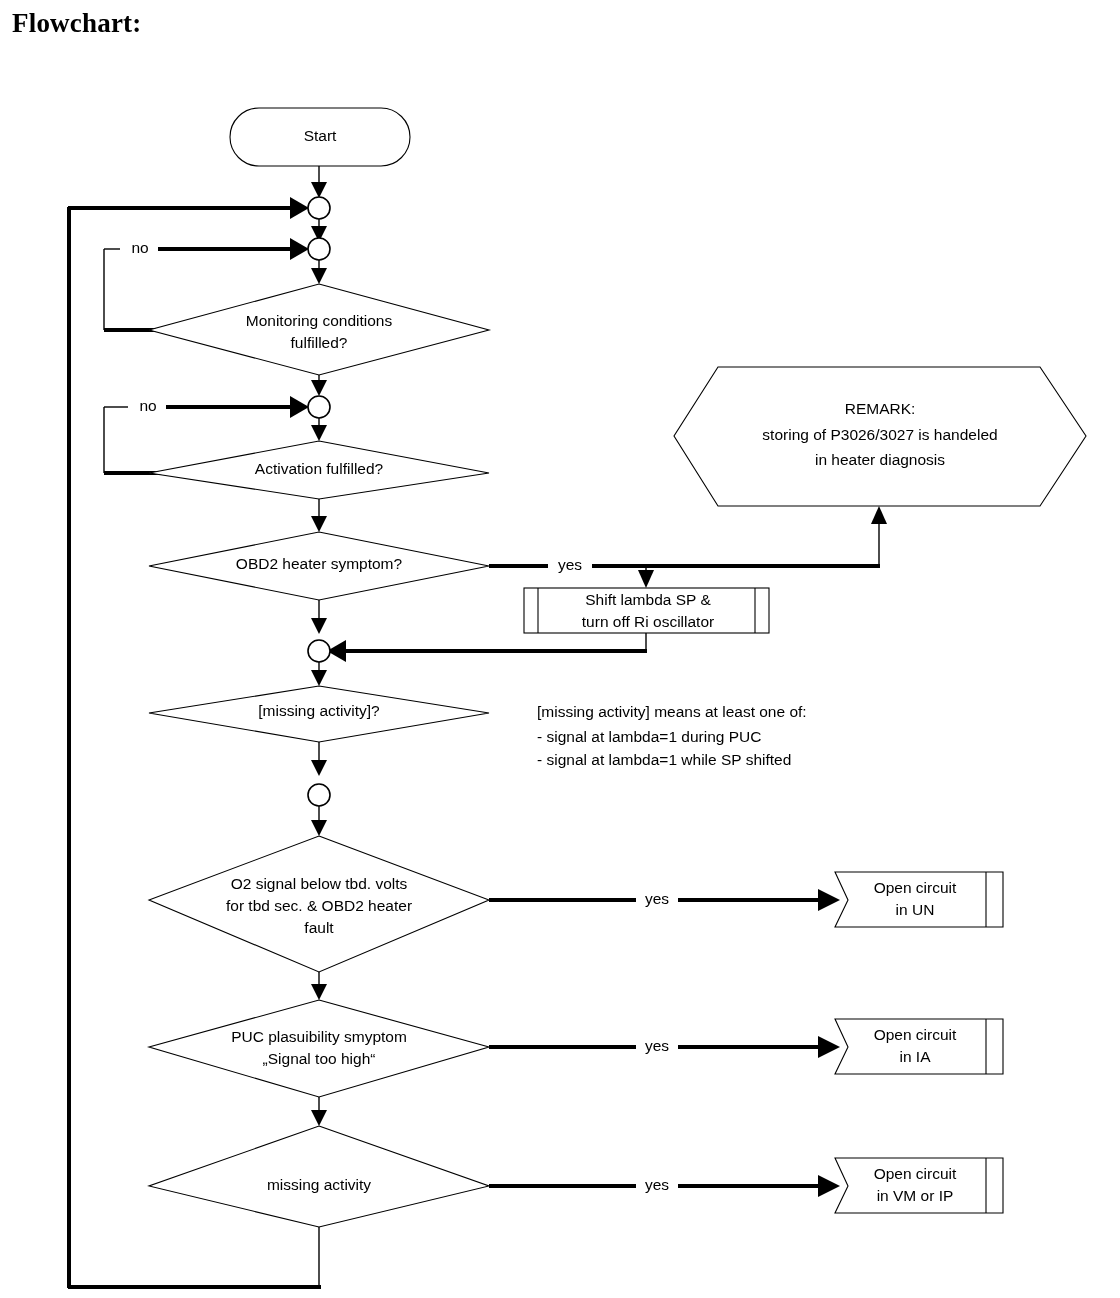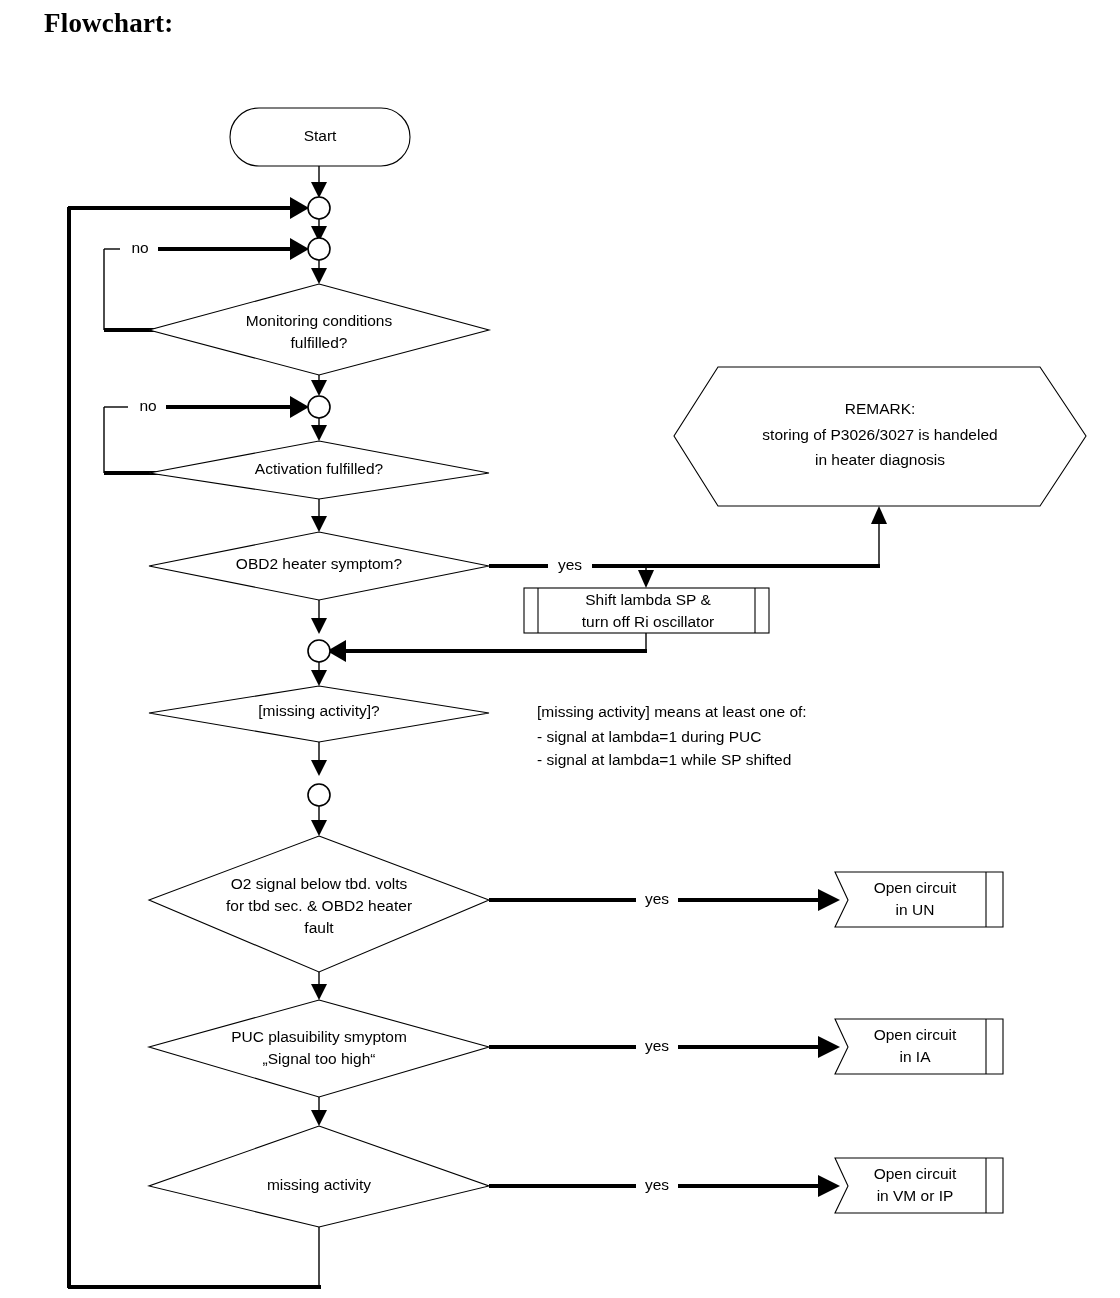--- a/index.html
+++ b/index.html
@@ -16,21 +16,20 @@
   }
   #page-title {
     position: absolute;
     left: 12px;
     top: 8px;
     font-family: "Liberation Serif", serif;
     font-weight: bold;
     font-size: 27px;
     color: #000000;
     letter-spacing: 0.2px;
-    margin-left: 32px;
   }
   #flow-canvas {
     position: absolute;
     left: 0;
     top: 0;
     width: 1120px;
     height: 1298px;
   }
   svg text {
     font-family: "Liberation Sans", sans-serif;

